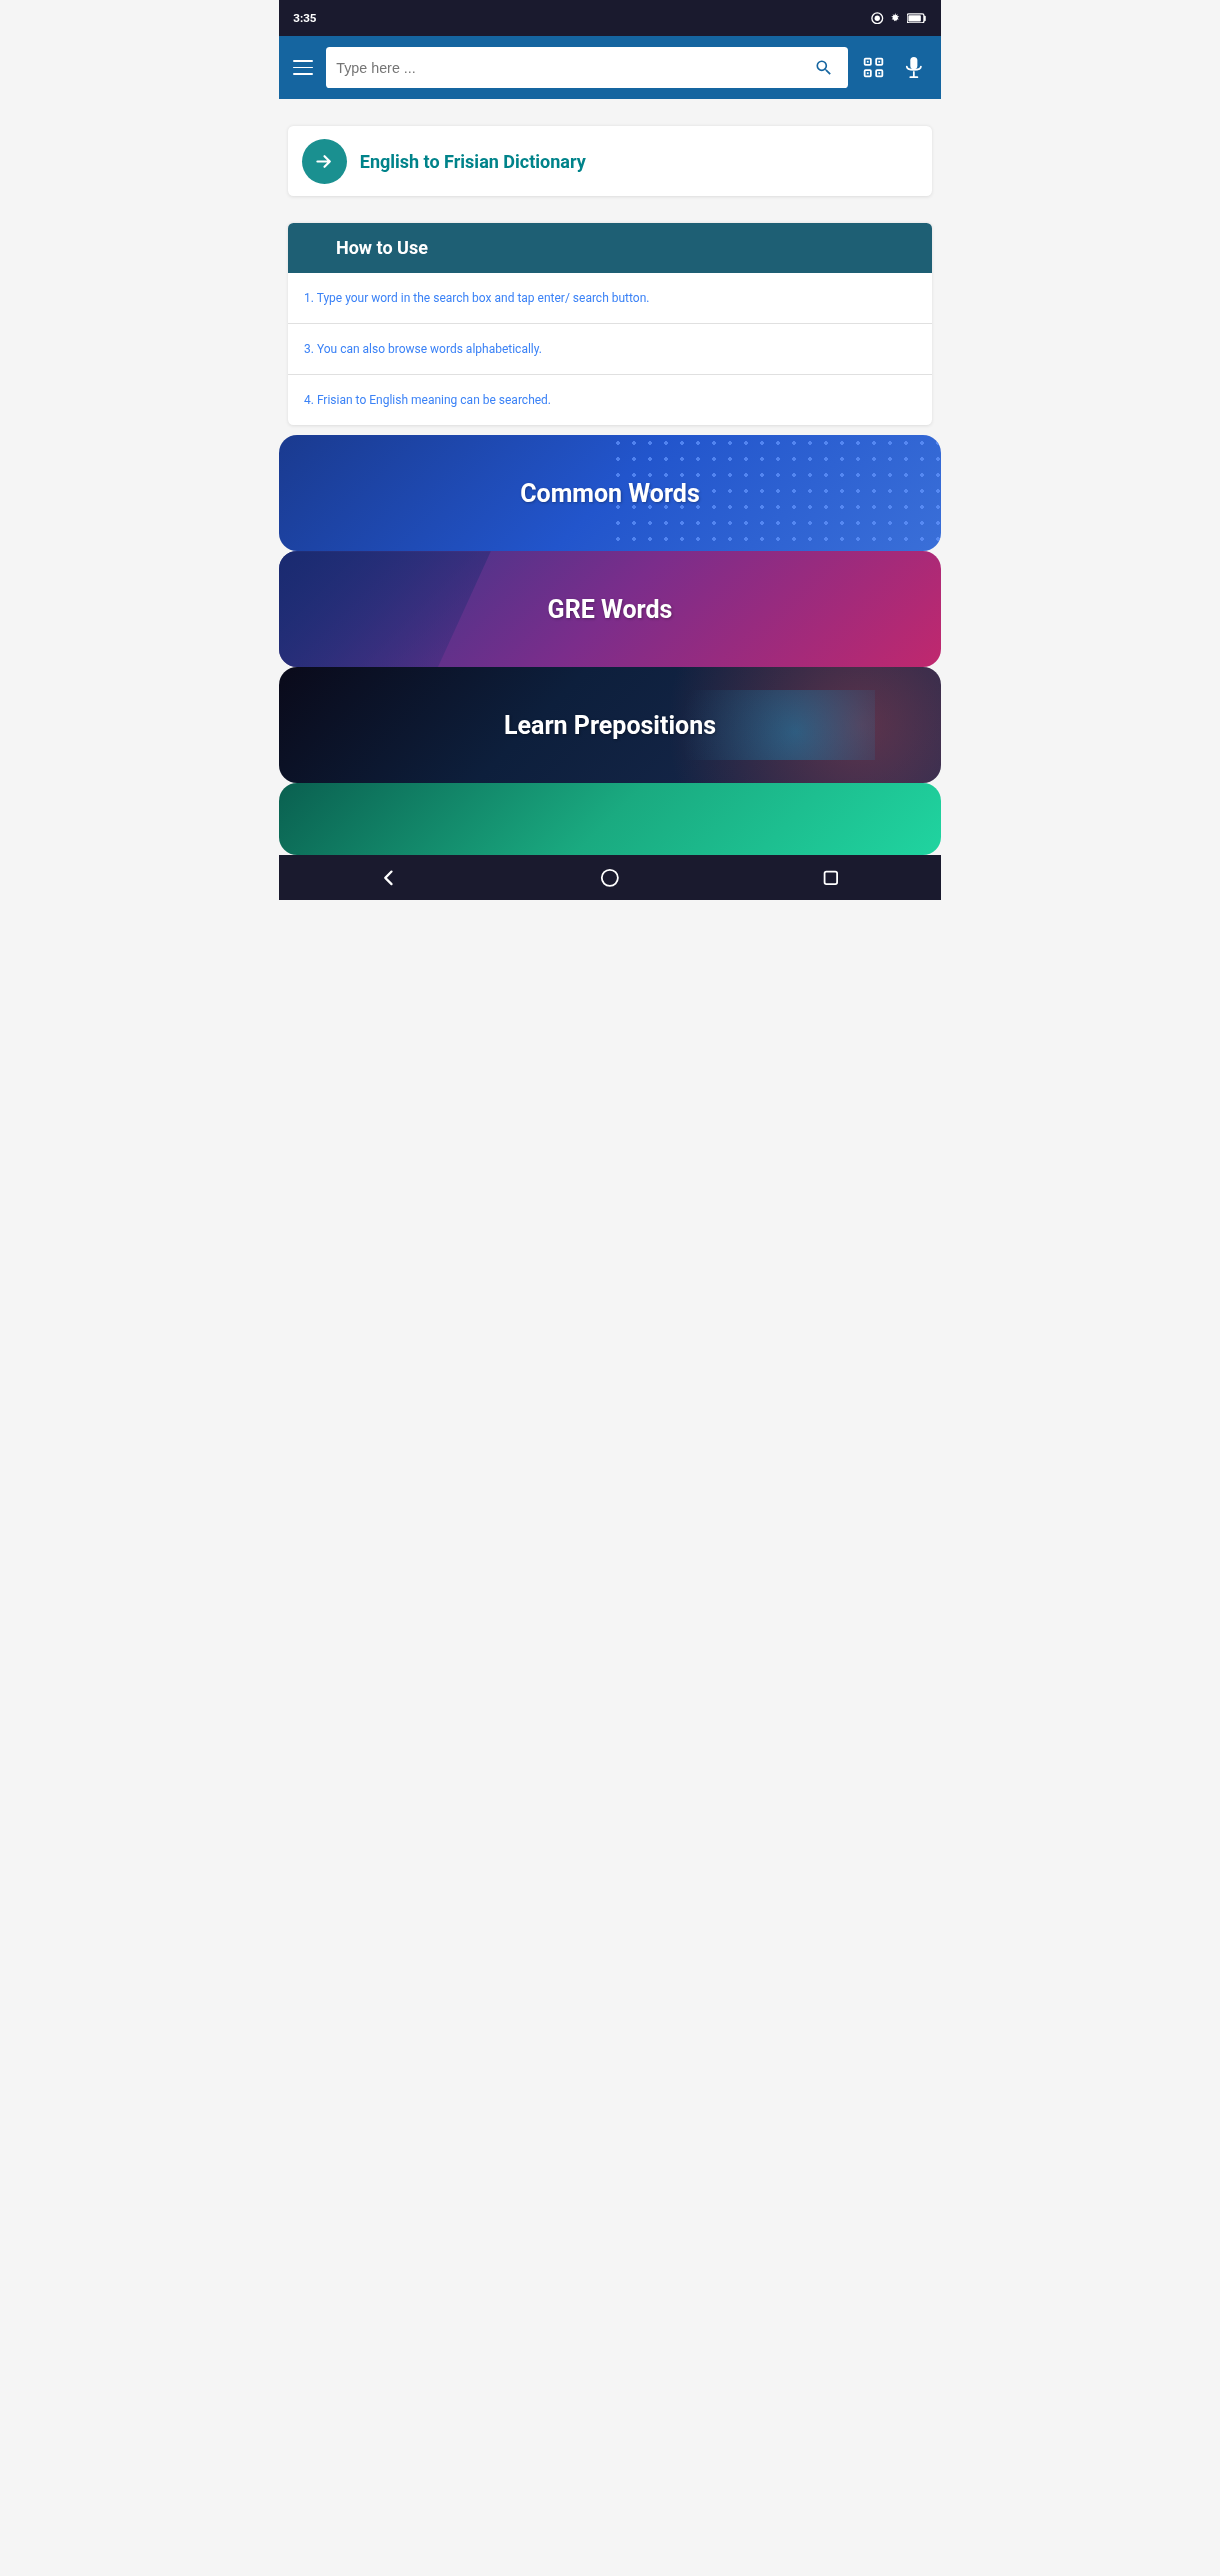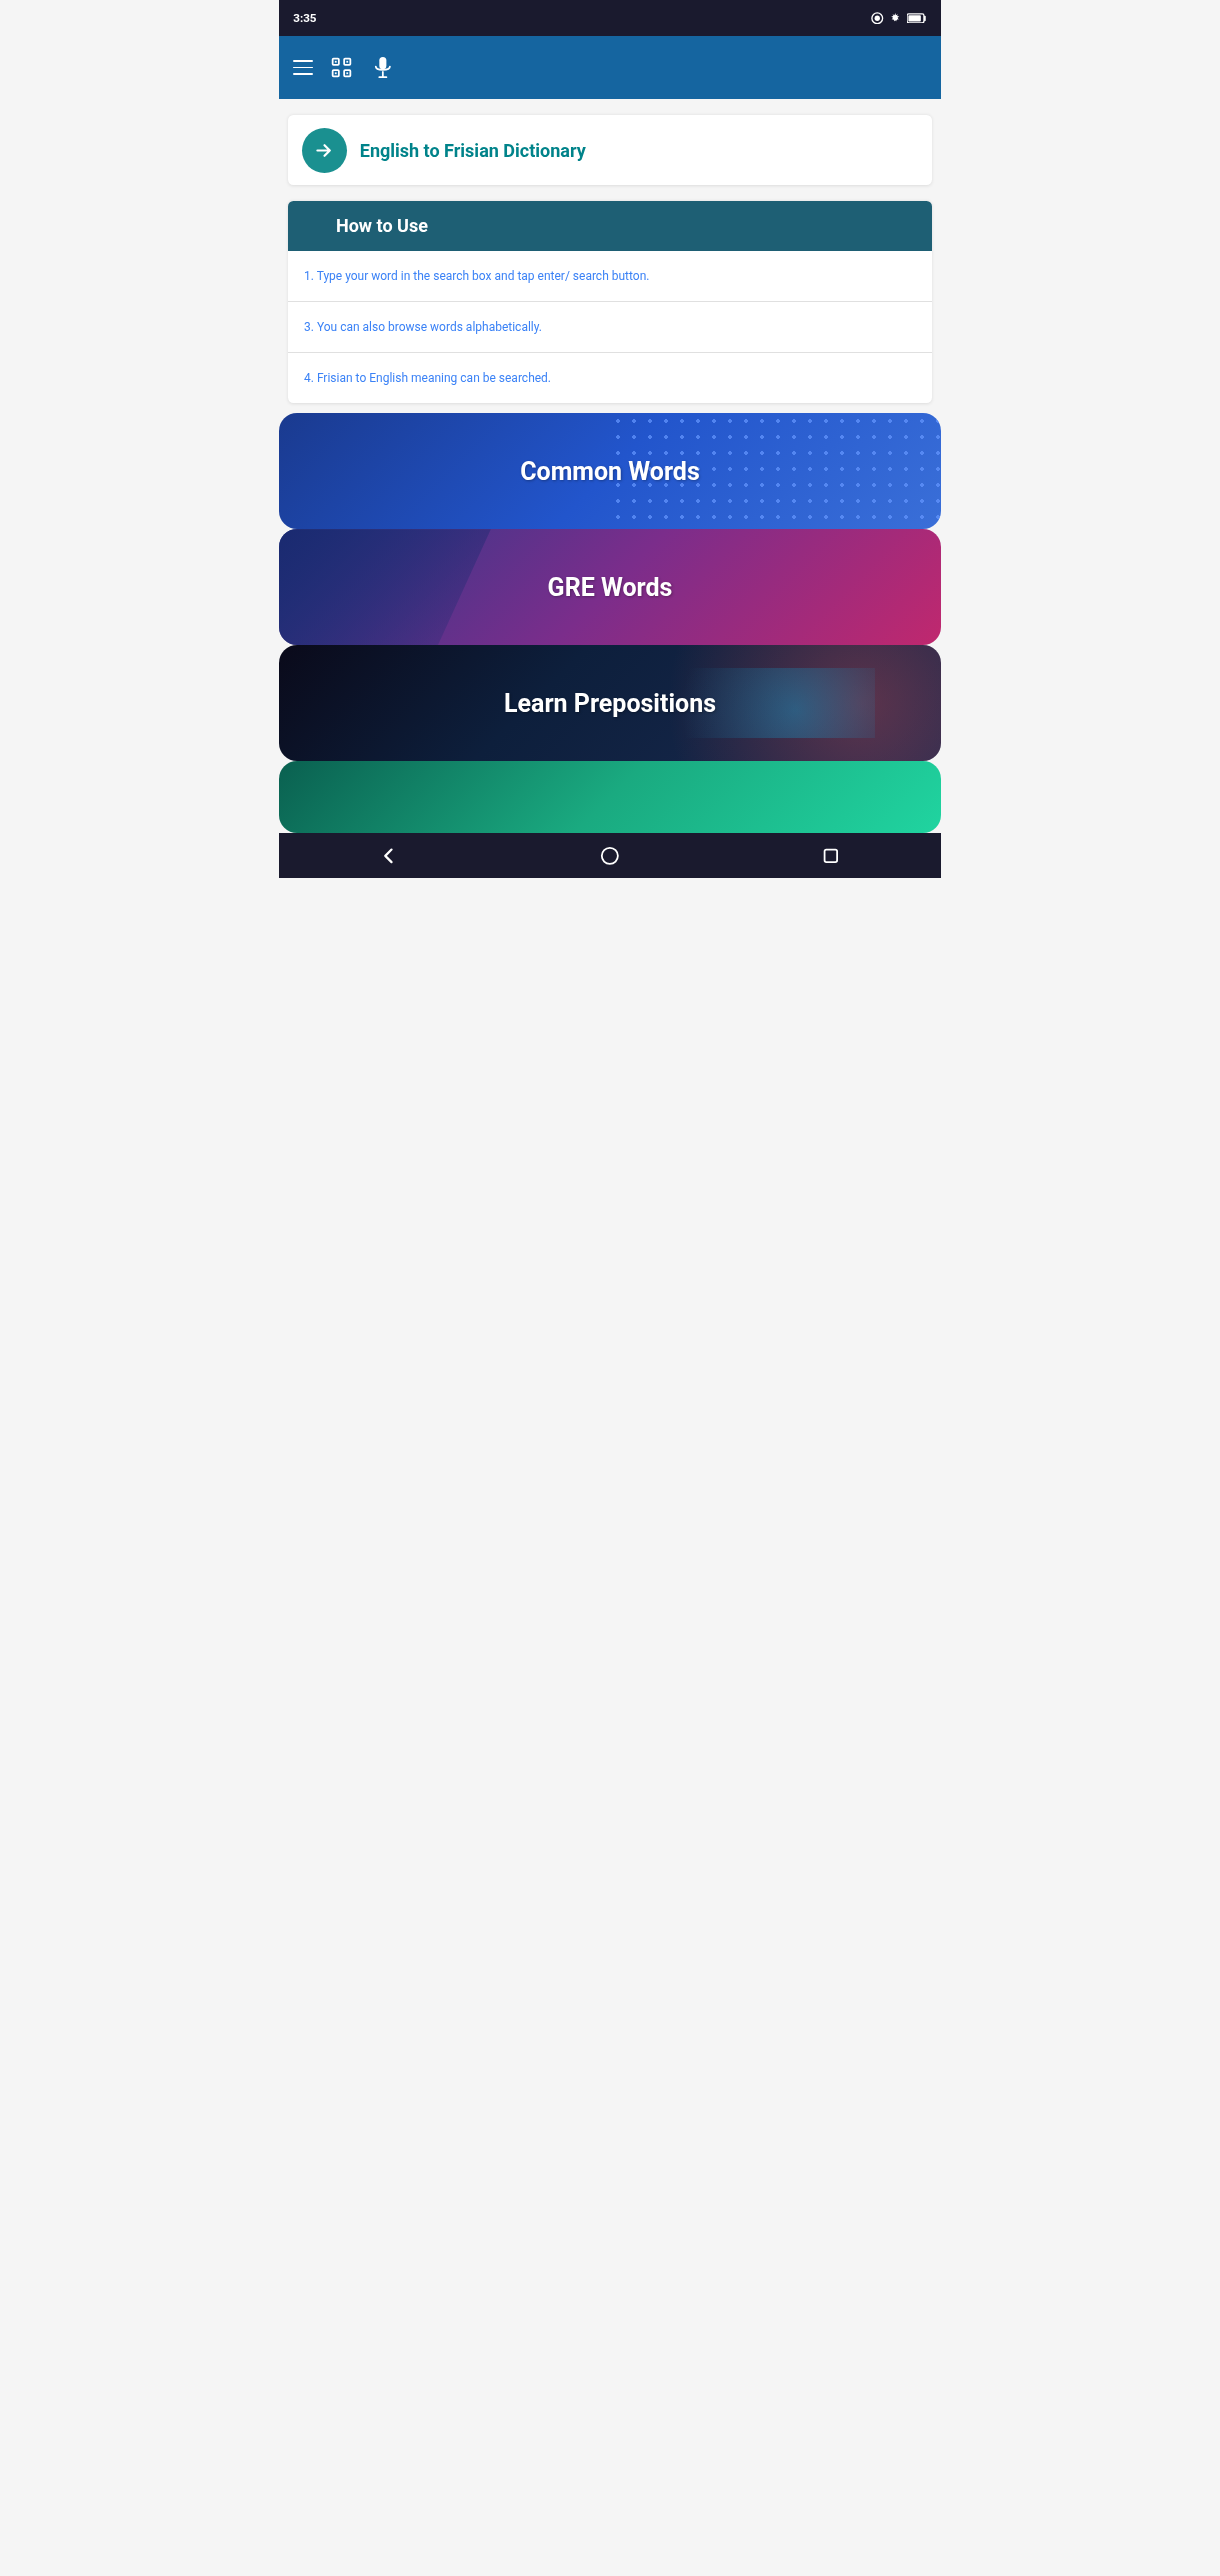--- a/index.html
+++ b/index.html
@@ -117,21 +117,21 @@
       display: flex;
       align-items: center;
       justify-content: center;
       width: 32px;
       height: 32px;
     }
 
     
     .dict-banner {
       background: white;
-      margin: 16px 9px;
+      margin: 27px 9px;
       border-radius: 5.4px;
       display: flex;
       align-items: center;
       padding: 12.5px 14.3px;
       box-shadow: 0 0.9px 3.6px rgba(0,0,0,0.1);
     }
 
     .dict-arrow-circle {
       width: 45px;
       height: 45px;
@@ -346,20 +346,28 @@
   </div>
 </div>
 
 <div class="header">
   <button class="hamburger-btn">
     <span></span>
     <span></span>
     <span></span>
   </button>
 
+  <div class="search-container">
+    <input class="search-input" type="text" placeholder="Type here ..." style="">
+    <button class="search-button">
+      <svg class="search-icon-svg" viewBox="0 0 24 24">
+        <path d="M15.5 14h-.79l-.28-.27A6.471 6.471 0 0 0 16 9.5 6.5 6.5 0 1 0 9.5 16c1.61 0 3.09-.59 4.23-1.57l.27.28v.79l5 4.99L20.49 19l-4.99-5zm-6 0C7.01 14 5 11.99 5 9.5S7.01 5 9.5 5 14 7.01 14 9.5 11.99 14 9.5 14z"></path>
+      </svg>
+    </button>
+  </div>
 
   <div class="header-right-icons">
     <button class="icon-btn">
       <svg width="23" height="23" viewBox="0 0 26 26" fill="white">
         <rect x="3" y="3" width="7" height="7" rx="1" fill="none" stroke="white" stroke-width="2"></rect>
         <rect x="16" y="3" width="7" height="7" rx="1" fill="none" stroke="white" stroke-width="2"></rect>
         <rect x="3" y="16" width="7" height="7" rx="1" fill="none" stroke="white" stroke-width="2"></rect>
         <rect x="16" y="16" width="7" height="7" rx="1" fill="none" stroke="white" stroke-width="2"></rect>
         <rect x="5.5" y="5.5" width="2" height="2" fill="white"></rect>
         <rect x="18.5" y="5.5" width="2" height="2" fill="white"></rect>

